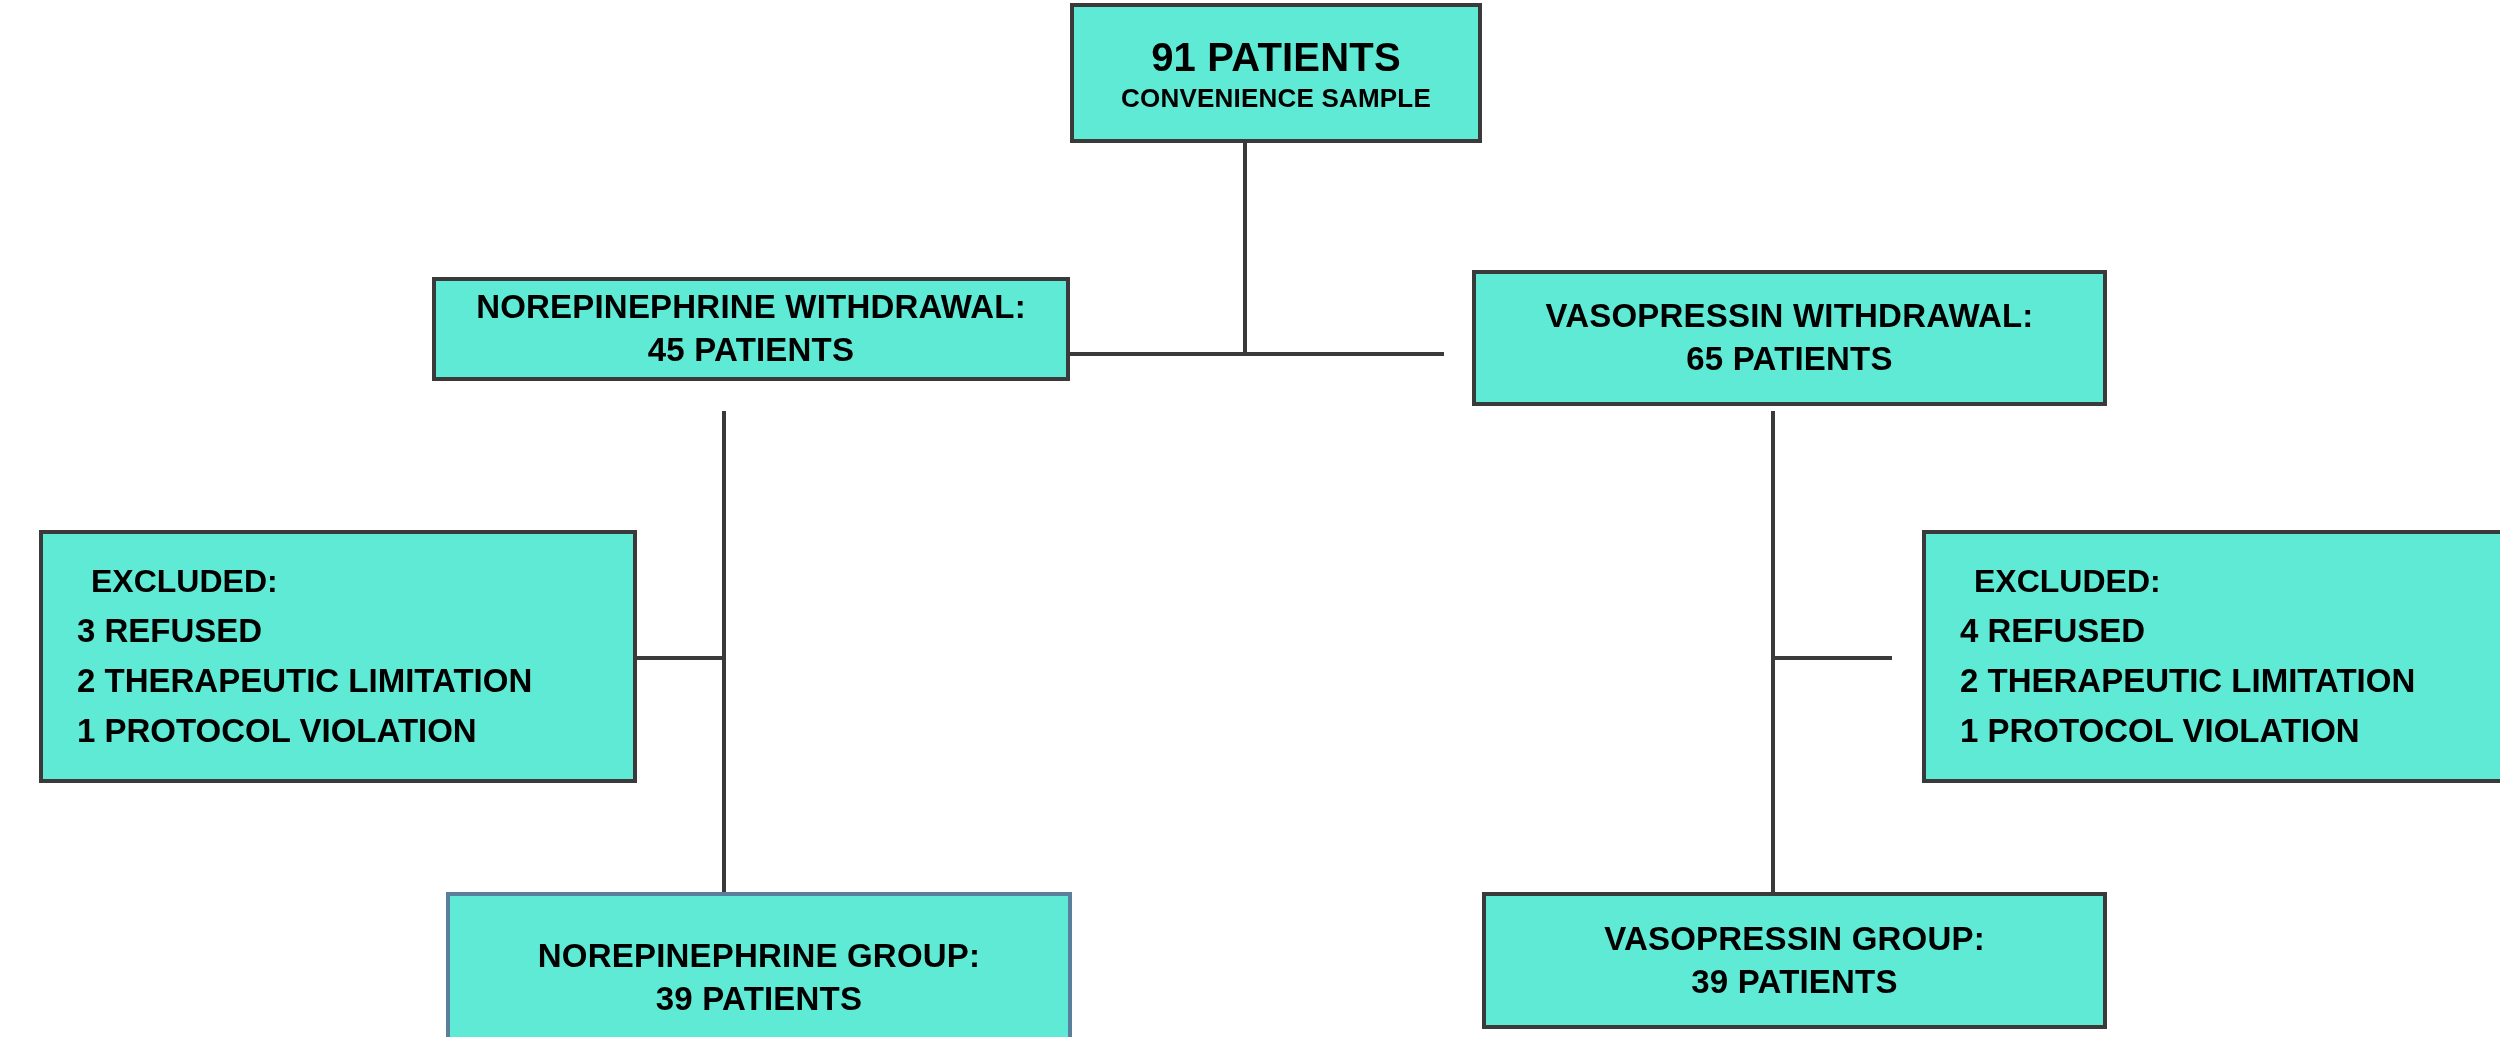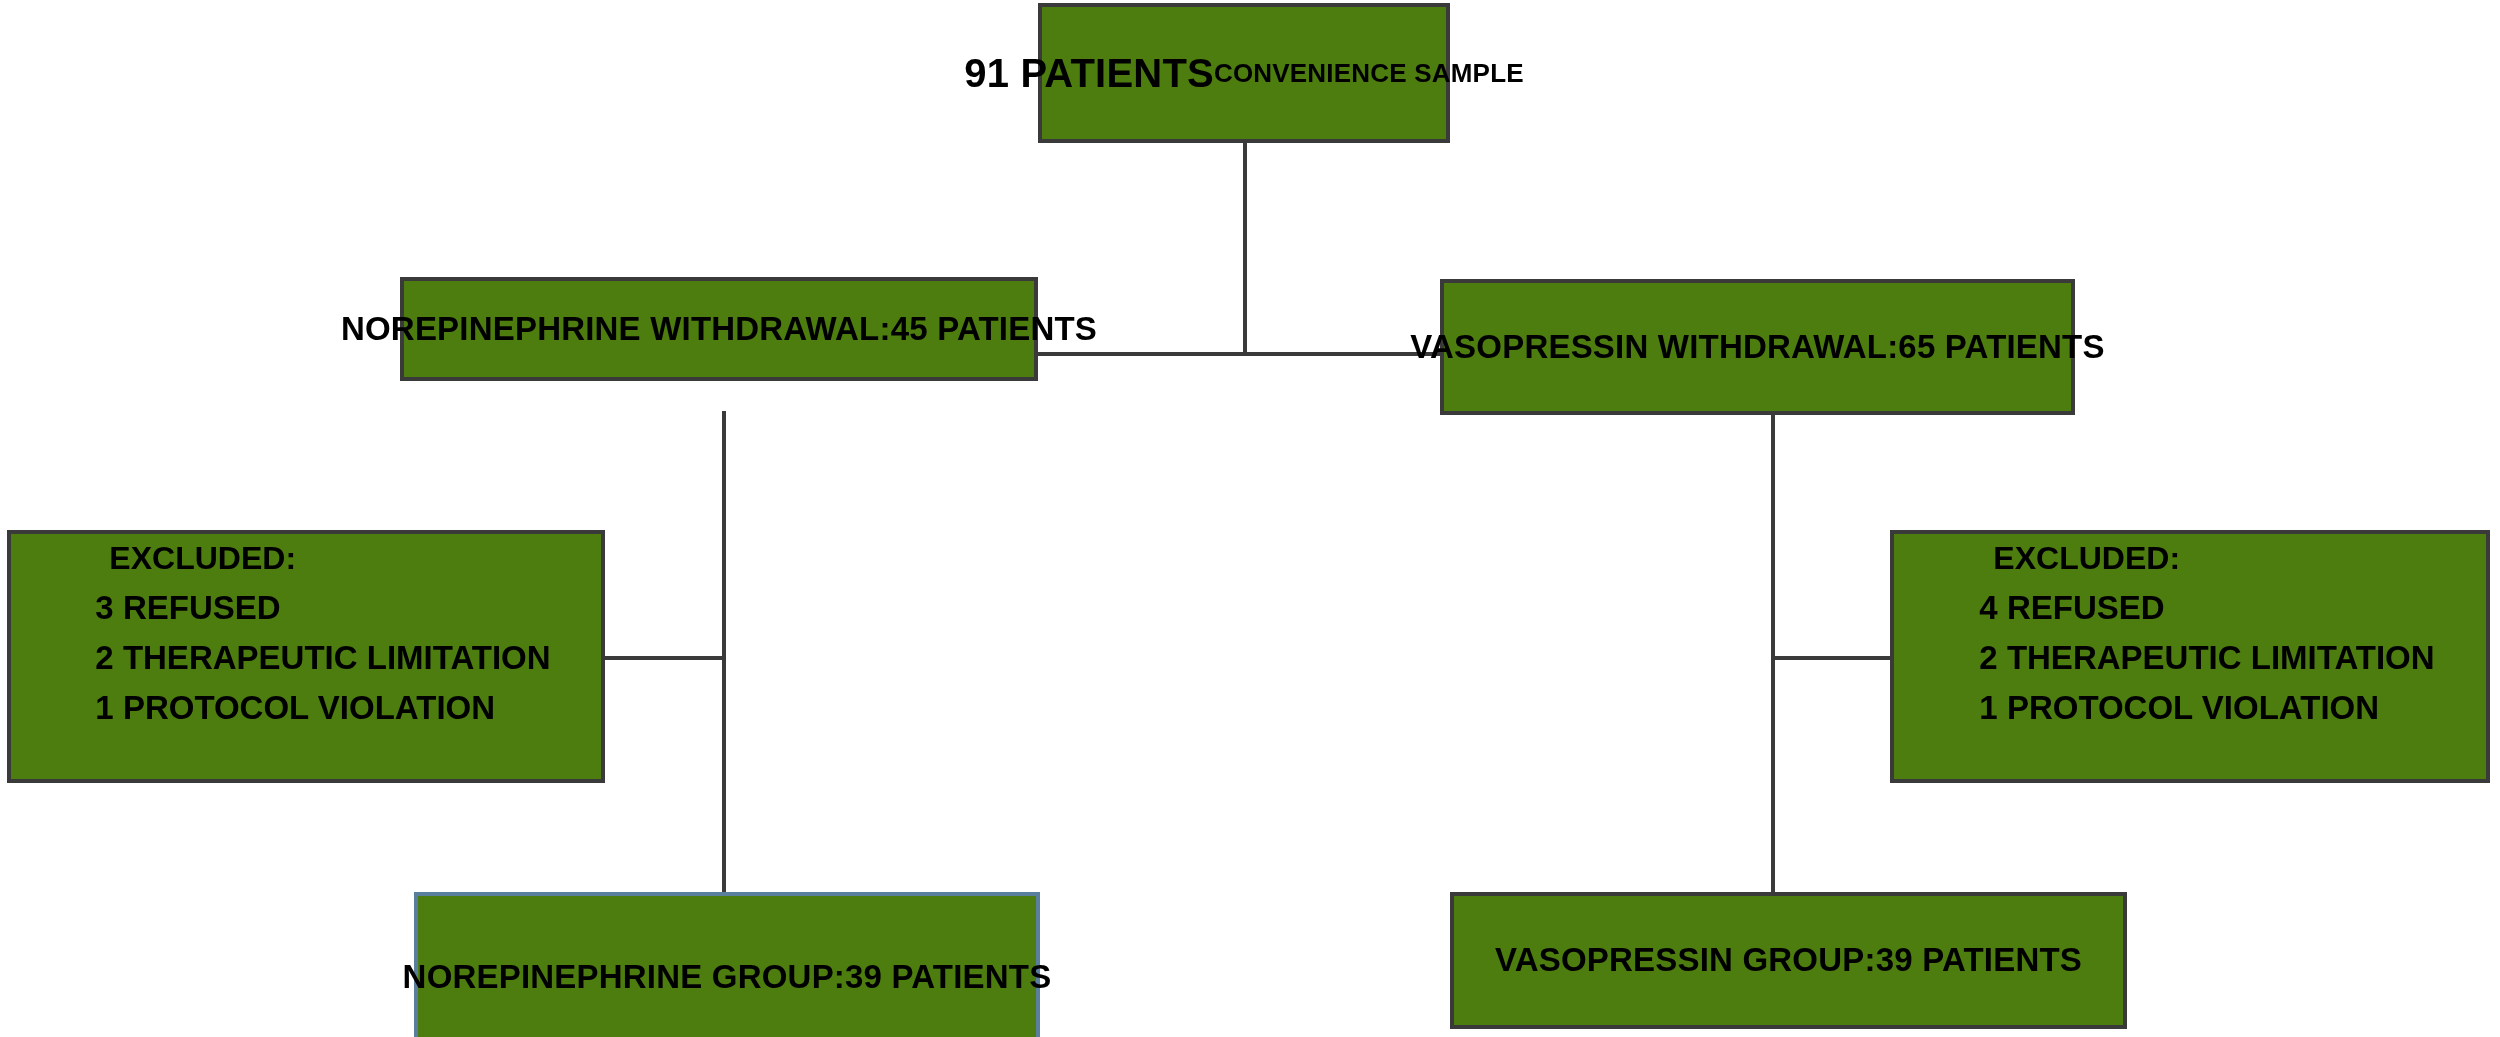--- a/index.html
+++ b/index.html
@@ -17,27 +17,28 @@
     width: 2500px;
     height: 1037px;
     background: #ffffff;
     overflow: hidden;
   }
 
   
   .node {
     position: absolute;
     box-sizing: border-box;
-    background: #4d7c0f;
+    background: #5eead4;
     border: 4px solid #3a3a3a;
     display: flex;
-    flex-direction: row;
+    flex-direction: column;
     align-items: center;
     justify-content: center;
     z-index: 3;
+    margin-left: 32px;
   }
   .node.accent {
     border-color: #5a7f9c;
     border-width: 4px;
   }
   .node.align-left {
     align-items: flex-start;
     justify-content: center;
   }
 
@@ -114,21 +115,21 @@
   <div class="node" style="left:1038px; top:3px; width:412px; height:140px;">
     <div class="node-line root-title">91 PATIENTS</div>
     <div class="node-line root-sub">CONVENIENCE SAMPLE</div>
   </div>
 
   <div class="node" style="left:400px; top:277px; width:638px; height:104px;">
     <div class="node-line mid-line">NOREPINEPHRINE WITHDRAWAL:</div>
     <div class="node-line mid-line">45 PATIENTS</div>
   </div>
 
-  <div class="node" style="left:1440px; top:279px; width:635px; height:136px;">
+  <div class="node" style="left:1440px; top:270px; width:635px; height:136px;">
     <div class="node-line mid-line">VASOPRESSIN WITHDRAWAL:</div>
     <div class="node-line mid-line">65 PATIENTS</div>
   </div>
 
   <div class="node align-left" style="left:7px; top:530px; width:598px; height:253px;">
     <div class="exc-wrap">
       <div class="exc-head">EXCLUDED:</div>
       <div class="exc-item">3 REFUSED</div>
       <div class="exc-item">2 THERAPEUTIC LIMITATION</div>
       <div class="exc-item">1 PROTOCOL VIOLATION</div>
@@ -142,18 +143,18 @@
       <div class="exc-item">2 THERAPEUTIC LIMITATION</div>
       <div class="exc-item">1 PROTOCOL VIOLATION</div>
     </div>
   </div>
 
   <div class="node accent" style="left:414px; top:892px; width:626px; height:171px;">
     <div class="node-line mid-line">NOREPINEPHRINE GROUP:</div>
     <div class="node-line mid-line">39 PATIENTS</div>
   </div>
 
-  <div class="node" style="left:1450px; top:892px; width:677px; height:137px;">
+  <div class="node" style="left:1450px; top:892px; width:625px; height:137px;">
     <div class="node-line mid-line">VASOPRESSIN GROUP:</div>
     <div class="node-line mid-line">39 PATIENTS</div>
   </div>
 
 </div>
 
 </body></html>

